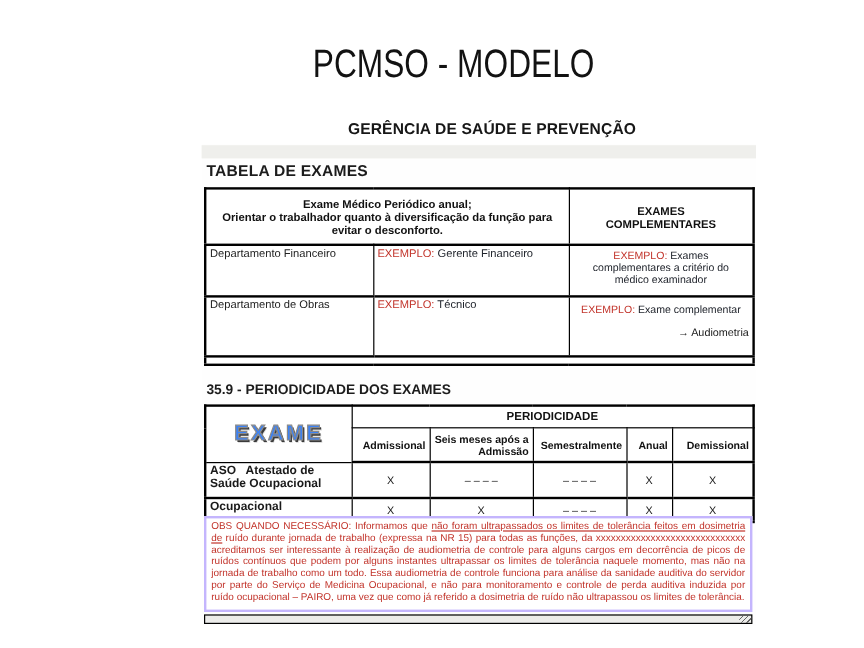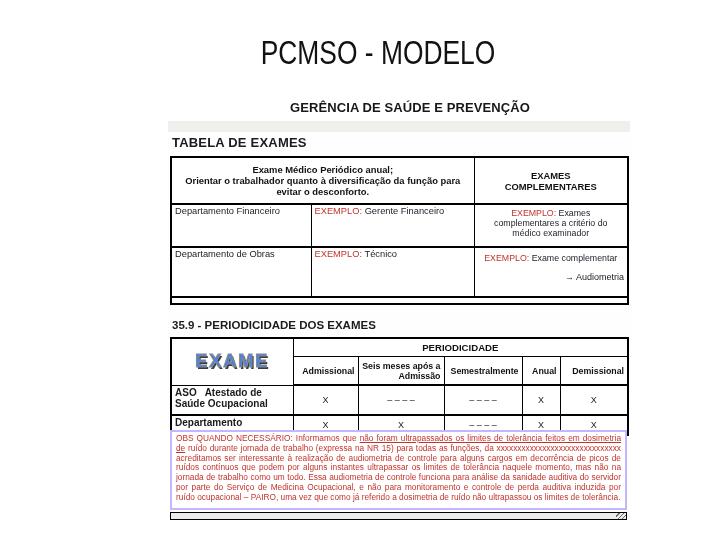--- a/index.html
+++ b/index.html
@@ -163,21 +163,21 @@
       </tr>
       <tr class="data-row">
         <td class="exam-name">ASO   Atestado de Saúde Ocupacional</td>
         <td class="val">X</td>
         <td class="val">– – – –</td>
         <td class="val">– – – –</td>
         <td class="val">X</td>
         <td class="val">X</td>
       </tr>
       <tr class="data-row-last">
-        <td class="exam-name">Departamento</td>
+        <td class="exam-name">Ocupacional</td>
         <td class="val">X</td>
         <td class="val">X</td>
         <td class="val">– – – –</td>
         <td class="val">X</td>
         <td class="val">X</td>
       </tr>
     </tbody>
       </table>
 
     <div class="obs-box">

